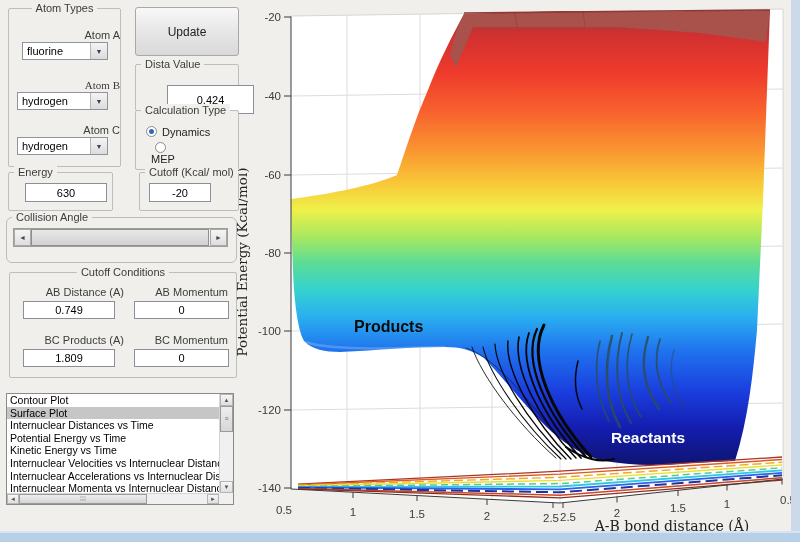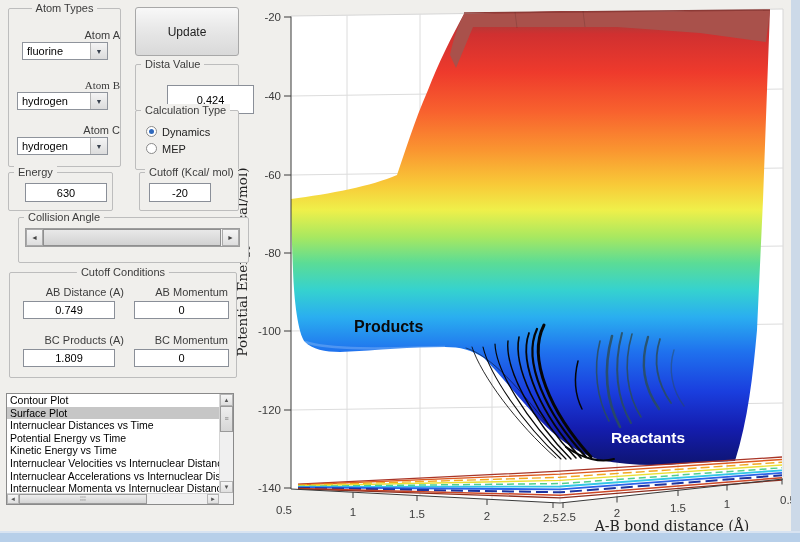--- a/index.html
+++ b/index.html
@@ -279,37 +279,37 @@
     <span class="grp-title lefted">Dista Value</span>
     <input class="edit" style="left: 7px; top: 20px; width: 87px; height: 29px; margin-left: 24px;" value="0.424">
   </div>
 
   <div class="grp" style="left:135px;top:110px;width:102px;height:58px;">
     <span class="grp-title lefted">Calculation Type</span>
     <div class="radio-row" style="top:14px;">
       <span class="radio sel"></span>
       <span class="rlabel">Dynamics</span>
     </div>
-    <div class="radio-row" style="top:31px;">
+    <div class="radio-row" style="top:31px;flex-direction:column;">
       <span class="radio"></span>
       <span class="rlabel">MEP</span>
     </div>
   </div>
 
   <div class="grp" style="left:8px;top:172px;width:103px;height:37px;">
     <span class="grp-title lefted">Energy</span>
     <input class="edit" style="left: 16px; top: 10px; width: 82px; height: 19px;" value="630">
   </div>
 
   <div class="grp" style="left:139px;top:172px;width:98px;height:37px;">
     <span class="grp-title lefted" style="font-size:11px;">Cutoff (Kcal/ mol)</span>
     <input class="edit" style="left: 9px; top: 10px; width: 62px; height: 19px;" value="-20">
   </div>
 
-  <div class="grp" style="left:18px;top:217px;width:229px;height:44px;">
+  <div class="grp" style="left:6px;top:217px;width:229px;height:44px;border-radius:6px;">
     <span class="grp-title lefted">Collision Angle</span>
     <div class="hscroll" style="left:6px;top:10px;width:215px;">
       <span class="hs-btn">◄</span>
       <span class="hs-thumb"></span>
       <span class="hs-track"></span>
       <span class="hs-btn">►</span>
     </div>
   </div>
 
   <div class="grp" style="left:9px;top:272px;width:226px;height:104px;">

